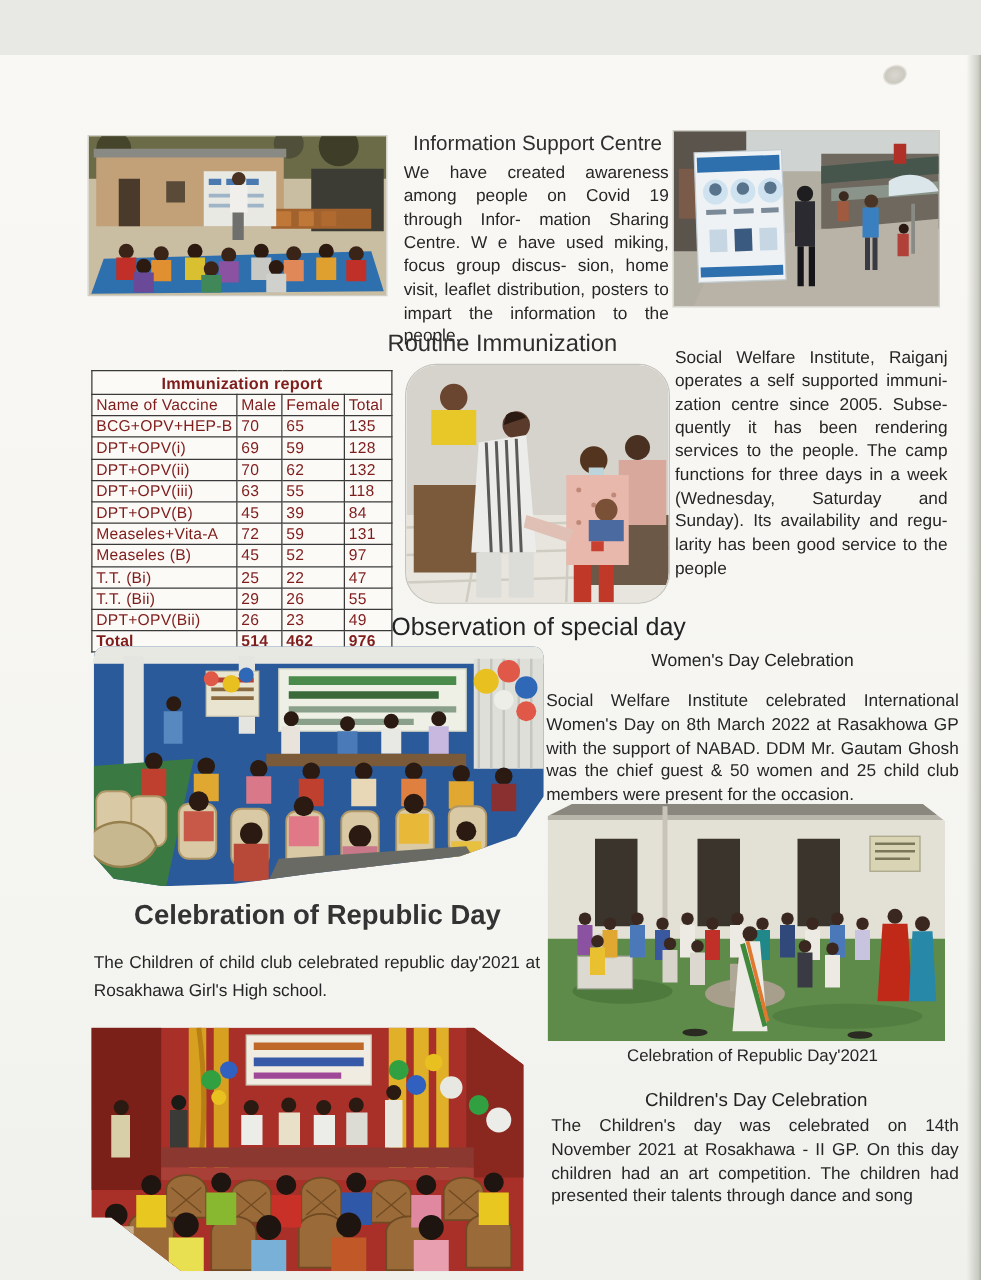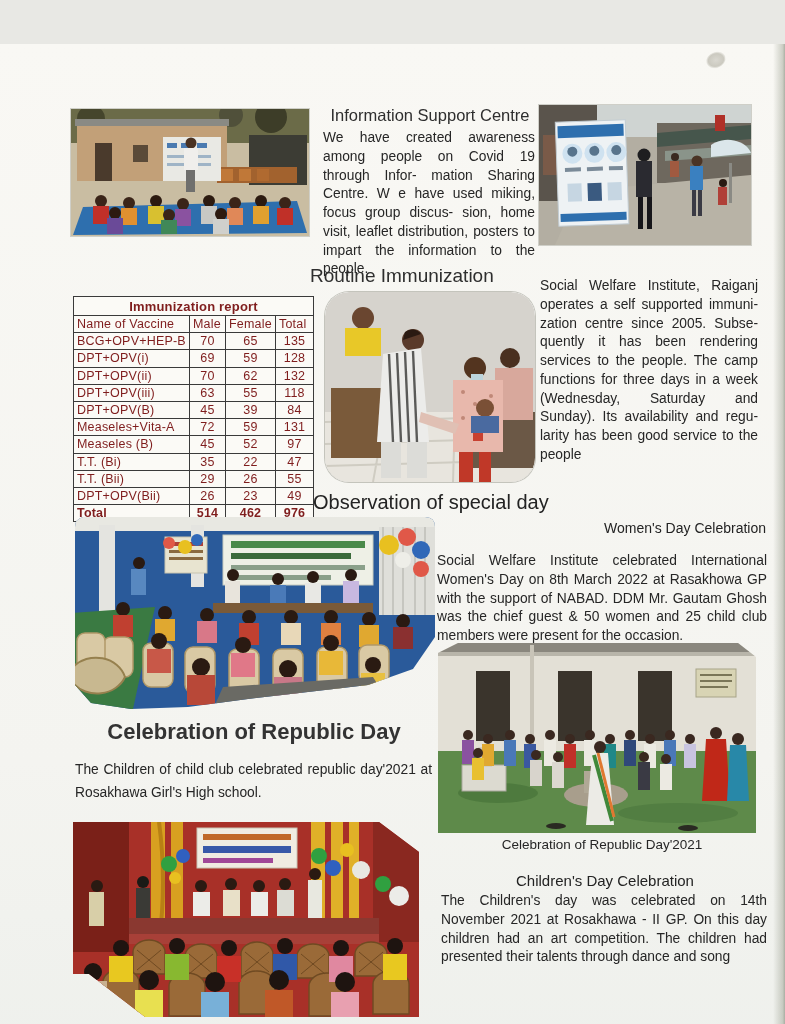--- a/index.html
+++ b/index.html
@@ -27,21 +27,21 @@
   table.imm{
     border-collapse:collapse;font-size:12.5px;letter-spacing:.2px;
     color:#7f1d1d;table-layout:fixed;width:240px;background:#fbfaf6;
   }
   table.imm td,table.imm th{
     border:1.4px solid #3a3a3a;padding:0 3px;height:16.2px;
     overflow:hidden;white-space:nowrap;
   }
   table.imm .title-cell{font-weight:700;text-align:center;font-size:13px;height:18px;}
   table.imm .name{text-align:left;}
-  table.imm .num{text-align:center;}
+  table.imm .num{text-align:left;}
   table.imm tr.total td{font-weight:700;}
   table.imm tr.head td{text-align:left;}
 
   .page-badge{
     font-size:11px;font-weight:700;color:#1f1f1f;
     border:1.6px solid #2a2a2a;border-radius:6px;padding:0 22px;
     background:#f6f5f0;line-height:14px;
   }
   .edge-right{
     position:absolute;top:0;right:0;width:12px;height:1024px;
@@ -221,21 +221,21 @@
             <td class="num">131</td>
           </tr>
           <tr>
             <td class="name">Measeles (B)</td>
             <td class="num">45</td>
             <td class="num">52</td>
             <td class="num">97</td>
           </tr>
           <tr>
             <td class="name">T.T. (Bi)</td>
-            <td class="num">35</td>
+            <td class="num">25</td>
             <td class="num">22</td>
             <td class="num">47</td>
           </tr>
           <tr>
             <td class="name">T.T. (Bii)</td>
             <td class="num">29</td>
             <td class="num">26</td>
             <td class="num">55</td>
           </tr>
           <tr>
@@ -379,21 +379,21 @@
         <circle cx="215" cy="152" r="9" fill="#2a1a12"></circle>
           <rect x="201" y="160" width="28" height="28" fill="#c87888"></rect>
         <circle cx="300" cy="148" r="8" fill="#2a1a12"></circle>
           <rect x="288" y="156" width="24" height="24" fill="#e8c040"></rect>
       </g>
       <path d="M150 170 L300 160 L320 192 L140 192 Z" fill="#6a6a64"></path>
       <path d="M0 150 a30 26 0 0 1 52 10 a30 26 0 0 1 -52 6 Z" fill="#c8b890" stroke="#96804e" stroke-width="2"></path>
     </g>
   </svg>
 
-  <h3 class="abs h-bold center" style="left:438px;top:476px;width:328px;font-size:14px;text-align:right;">Women's Day Celebration</h3>
+  <h3 class="abs h-bold center" style="left:438px;top:476px;width:328px;font-size:14px;">Women's Day Celebration</h3>
   <p class="abs body-text" style="left:437px;top:508px;width:330px;">Social Welfare Institute celebrated International Women's Day on 8th March 2022 at Rasakhowa GP with the support of NABAD. DDM Mr. Gautam Ghosh was the chief guest &amp; 50 women and 25 child club members were present for the occasion.</p>
 
   <h2 class="abs h-light center" style="left:78px;top:675px;width:352px;font-size:22px;font-weight:700;color:#333;">Celebration of Republic Day</h2>
   <p class="abs body-text" style="left:75px;top:714px;width:357px;line-height:1.7;">The Children of child club celebrated republic day'2021 at Rosakhawa Girl's High school.</p>
 
   <svg class="abs" style="left:438px;top:599px;" width="318" height="190" viewBox="0 0 318 190">
     <defs>
         <clipPath id="pclip">
           <path d="M20 0 H300 L318 14 V190 H0 V10 Z"></path>
         </clipPath>

